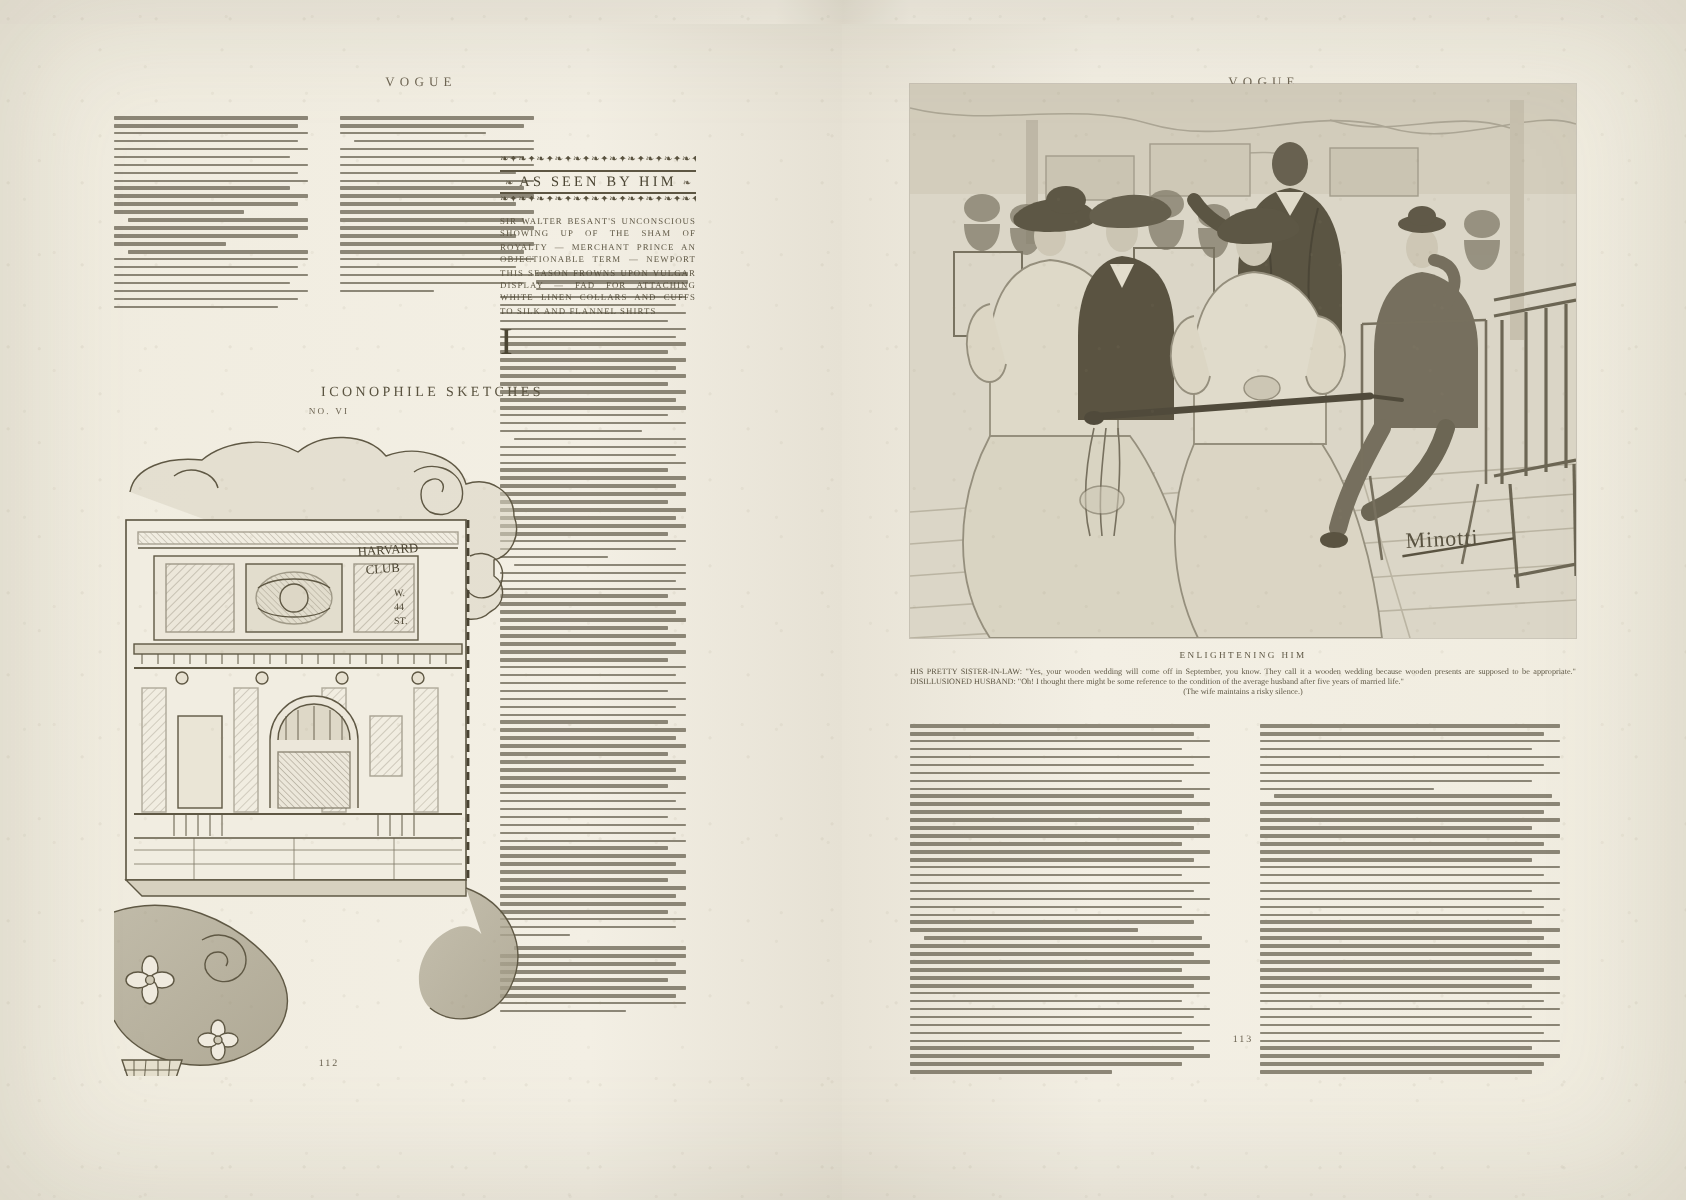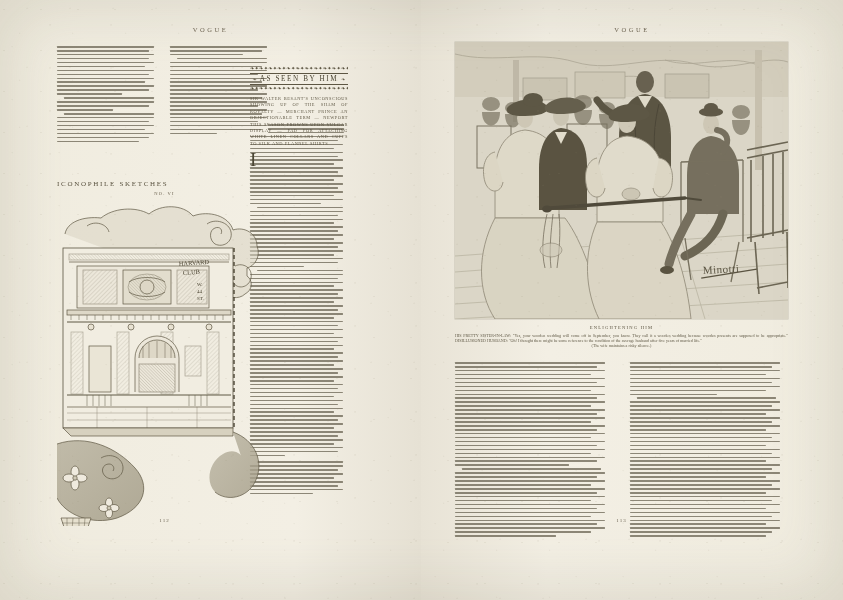--- a/index.html
+++ b/index.html
@@ -8,21 +8,21 @@
     background:#cfcabc;
     font-family:"Liberation Serif", serif;
     position:relative;
   }
   
   #spread{
     position:absolute;inset:0;
     background:
       linear-gradient(90deg,#efeade 0%, #f2eee3 46%, #e4dfd2 50%, #f2eee3 54%, #efeade 100%);
   }
-  .page{position:absolute;top:0;bottom:0;overflow:hidden;}
+  .page{position:absolute;top:12px;bottom:0;overflow:hidden;}
   #page-left{left:0;width:421px;background:linear-gradient(90deg,#f0ecdf 0%,#f3efe4 70%,#e6e1d4 100%);}
   #page-right{left:421px;width:422px;background:linear-gradient(90deg,#e8e3d6 0%,#f3efe4 30%,#f0ecdf 100%);}
   
   #grain{
     position:absolute;inset:0;pointer-events:none;opacity:.30;
     background-image:
       radial-gradient(circle at 11% 23%, rgba(150,140,115,.35) 0 .6px, transparent 1px),
       radial-gradient(circle at 37% 71%, rgba(150,140,115,.30) 0 .6px, transparent 1px),
       radial-gradient(circle at 63% 14%, rgba(150,140,115,.28) 0 .6px, transparent 1px),
       radial-gradient(circle at 82% 58%, rgba(150,140,115,.32) 0 .6px, transparent 1px),
@@ -48,21 +48,21 @@
     background:#4e4736;opacity:.62;border-radius:.4px;
   }
   .tline.s95{width:95%}.tline.s90{width:90%}.tline.s86{width:86%}
   .tline.s80{width:80%}.tline.s72{width:72%}.tline.s64{width:64%}
   .tline.s55{width:55%}.tline.s46{width:46%}.tline.s36{width:36%}
   .tline.ind{margin-left:7px;width:88%}
   .gap{height:2.6px}
 
   
   .sec-head{
-    text-align:left;font-size:7px;letter-spacing:1.7px;color:#5a5340;
+    text-align:right;font-size:7px;letter-spacing:1.7px;color:#5a5340;
     font-family:"Liberation Serif",serif;
   }
   .sec-sub{
     text-align:center;font-size:4.6px;letter-spacing:1.1px;color:#6e6553;margin-top:2px;
   }
 
   
   .orn-wrap{position:absolute;left:250px;top:66px;width:98px;}
   .orn-row{
     font-size:5.2px;letter-spacing:.2px;color:#59523f;line-height:5px;

